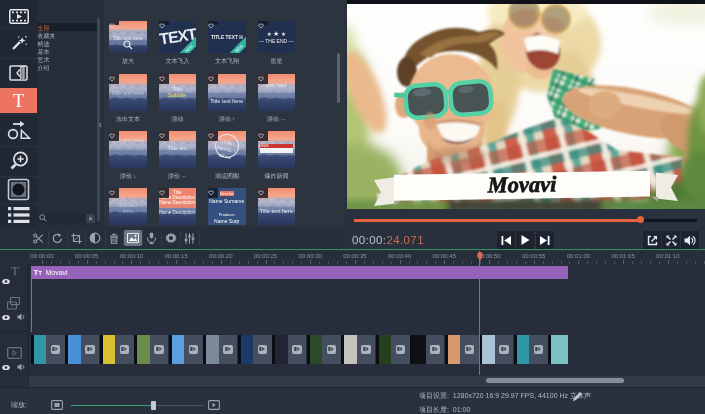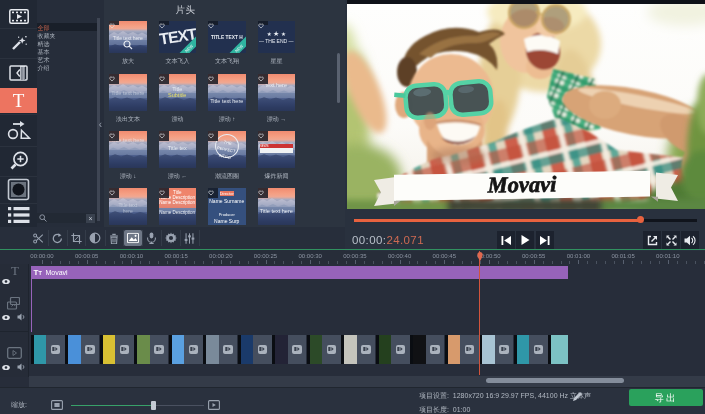--- a/index.html
+++ b/index.html
@@ -67,21 +67,20 @@
 
 #statusbar{left:0;top:387px;width:705px;height:27px;background:#2a313e;border-top:1px solid #20262f;}
 .stxt{position:absolute;font-size:7px;color:#b2b9c3;}
 #export{position:absolute;left:629px;top:1px;width:74px;height:17px;background:#2aa15c;border-radius:2px;color:#fff;font-size:9.5px;text-align:center;line-height:17px;letter-spacing:2px;}
 svg{display:block;}
 </style></head>
 <body>
 <div id="app">
 
 <div id="gridpanel" class="abs">
-  <div id="gridtitle">片头</div>
   <div id="gridscroll"></div>
 <div class="thumb mt" style="left: 5px; top: 21px; height: 32px;">
         <div style="position: absolute; left: 0px; top: 0px; width: 100%; height: 100%;">
           <svg width="38" height="37" viewBox="0 0 38 37">
             <path d="M0 14 L5 11 L9 13 L14 10 L19 13 L24 11 L29 13.5 L33 11.5 L38 14 L38 19 L0 19 Z" fill="#cfcede" opacity="0.5"></path>
             <path d="M0 19 L4 16.5 L9 18.5 L15 16 L20 18.5 L26 16.5 L31 18.5 L38 16.5 L38 24 L0 24 Z" fill="#8291b2" opacity="0.5"></path>
             <path d="M0 26 L6 23 L12 25.5 L18 23.5 L25 26 L31 24 L38 26 L38 37 L0 37 Z" fill="#2c3a5e" opacity="0.5"></path>
           </svg>
         </div>
         <div class="ttxt" style="top: 14px; font-size: 5px;">Title text here</div>
@@ -1006,16 +1005,15 @@
   <div class="abs" style="left:151px;top:12.5px;width:4.5px;height:9px;background:#c3cad4;border-radius:1px;"></div>
   <svg class="abs" style="left:208px;top:12px;" width="12" height="10" viewBox="0 0 12 10">
         <rect x="0.6" y="0.6" width="10.8" height="8.8" rx="1" fill="none" stroke="#9aa2af" stroke-width="1.1"></rect>
         <path d="M4.5 3 L7.8 5 L4.5 7 Z" fill="#9aa2af"></path>
       </svg>
   <svg class="abs" style="left:572px;top:3px;" width="11" height="11" viewBox="0 0 11 11">
         <path d="M1 10 L2 7 L8 1 L10 3 L4 9 Z" fill="#c3cad4"></path>
       </svg>
   <div class="stxt" style="left:419px;top:3px;">项目设置:&nbsp; 1280x720 16:9 29.97 FPS, 44100 Hz 立体声</div>
   <div class="stxt" style="left:419px;top:17px;">项目长度:&nbsp; 01:00</div>
-  <div id="export">导出</div>
 </div>
 
 </div>
 
 </body></html>

